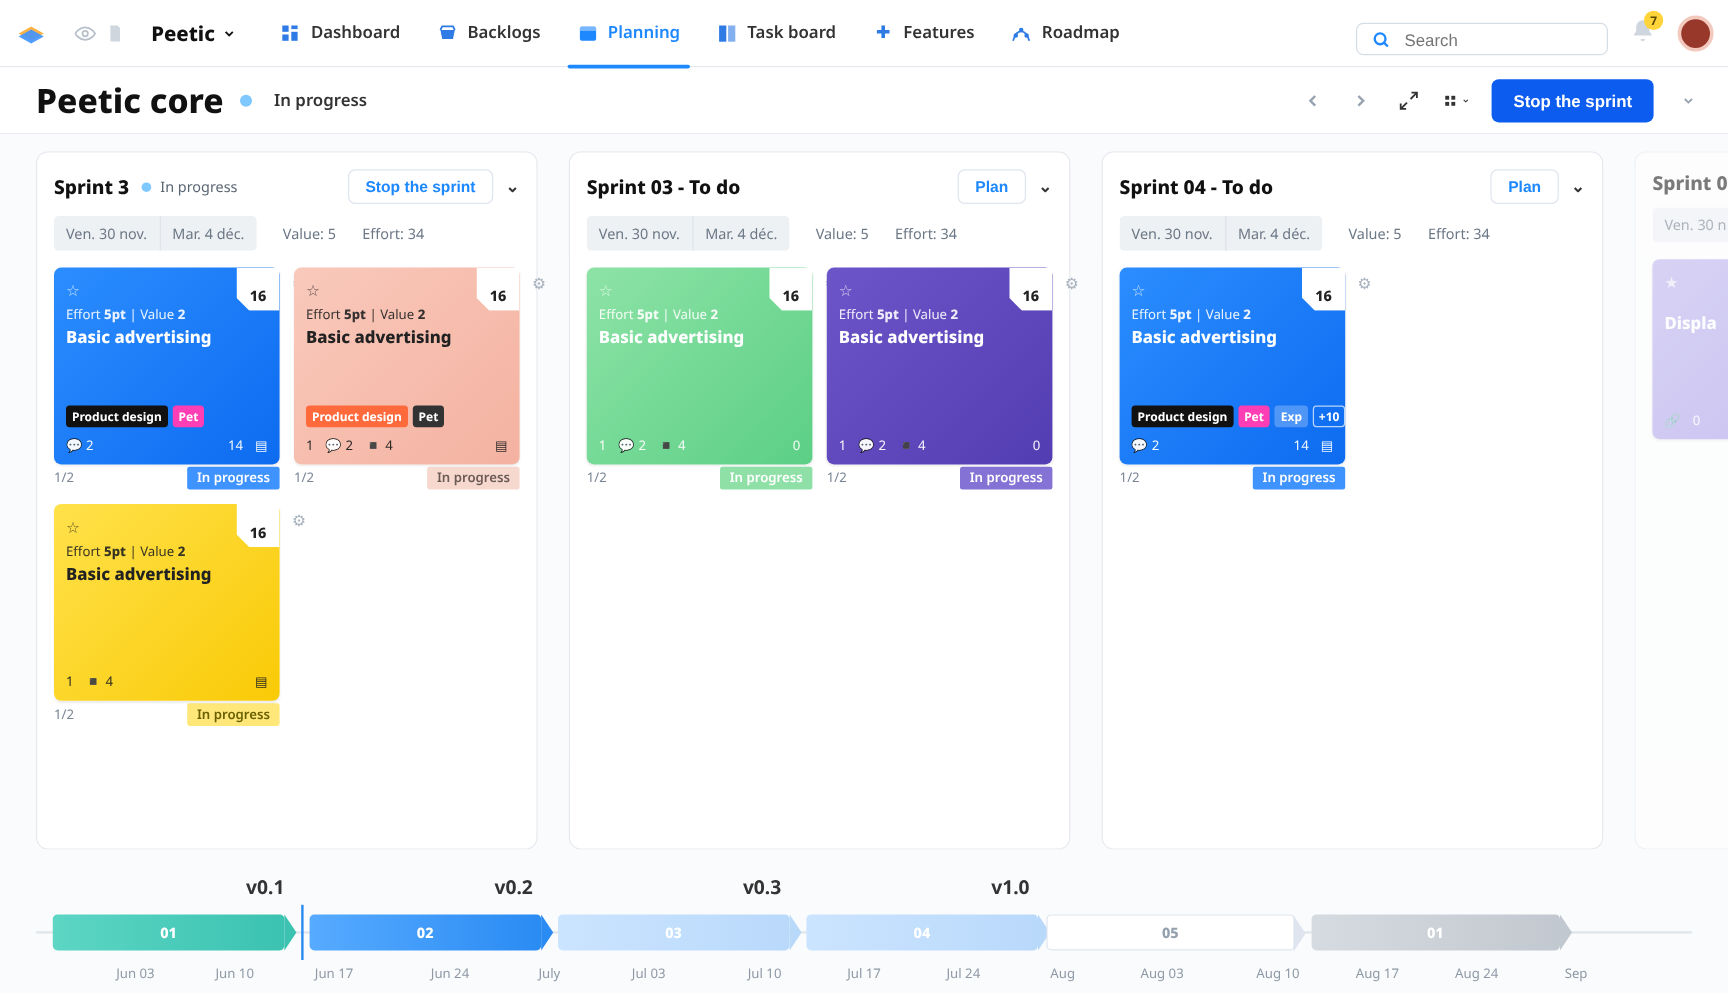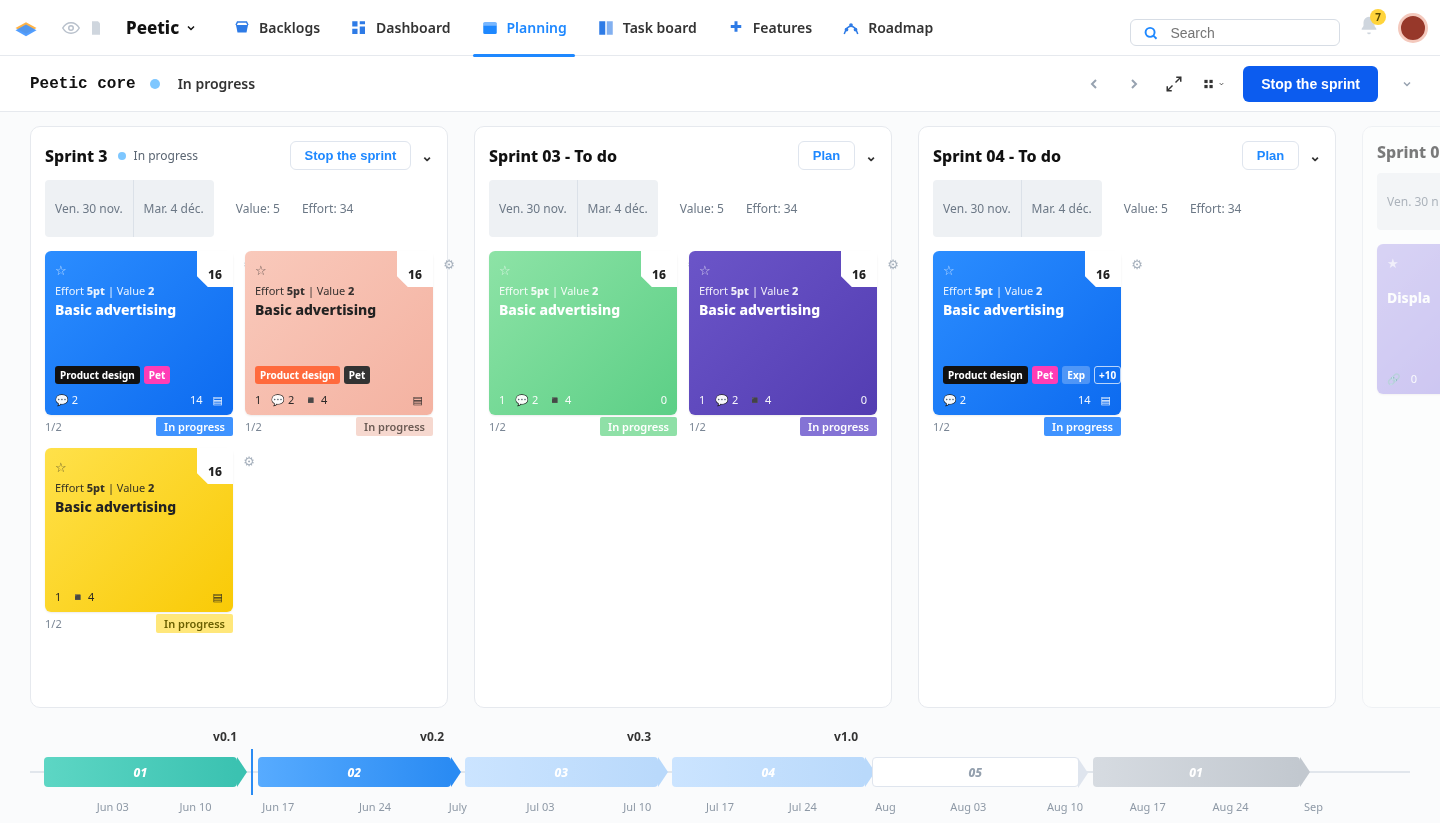--- a/index.html
+++ b/index.html
@@ -28,40 +28,40 @@
 
   .top-right{margin-left:auto;display:flex;align-items:center;gap:18px;}
   .search{display:flex;align-items:center;gap:10px;border:1px solid #d7dde5;border-radius:6px;padding:6px 12px;width:210px;height:27px;margin-top:10px;}
   .search input{border:none;outline:none;font-size:14px;width:100%;}
   .bell-wrap{position:relative;color:#c6ccd6;}
   .bell-badge{position:absolute;top:-6px;right:-6px;background:#ffd43b;color:#5a4a00;font-weight:700;font-size:10px;border-radius:50%;width:16px;height:16px;display:flex;align-items:center;justify-content:center;}
   .avatar{width:30px;height:30px;border-radius:50%;background:#97382a;border:3px solid #f4c9bd;}
 
   
   .subhead{display:flex;align-items:center;height:56px;padding:0 22px 0 30px;border-bottom:1px solid var(--border);gap:14px;}
-  .subhead h1{font-size:16px;font-weight:800;margin:0;font-family:Liberation Mono, monospace;}
+  .subhead h1{font-size:28px;font-weight:800;margin:0;}
   .status-dot{width:10px;height:10px;border-radius:50%;background:#7ec7ff;display:inline-block;margin-right:4px;}
   .status-txt{font-weight:600;color:#333;font-size:14px;}
   .subhead-right{margin-left:auto;display:flex;align-items:center;gap:18px;color:#7a8695;}
   .ghost-ico{width:22px;height:22px;cursor:pointer;display:flex;align-items:center;justify-content:center;}
   .primary-btn{background:#0c5cef;color:#fff;font-weight:700;font-size:14px;border:none;border-radius:6px;padding:10px 18px;cursor:pointer;}
 
   
   .board-wrap{padding:14px 0 0 30px;background:var(--bg);overflow:hidden;}
   .columns{display:flex;gap:26px;overflow:hidden;}
   .col{background:#fff;border:1px solid var(--border);border-radius:10px;width:418px;flex-shrink:0;padding:14px 14px 16px;min-height:582px;}
   .col.col5{opacity:.55;}
   .col-head{display:flex;align-items:center;gap:10px;margin-bottom:10px;}
   .col-title{font-size:16px;font-weight:800;}
   .col-status{display:flex;align-items:center;gap:4px;color:#5b6673;font-size:12px;}
   .plan-btn,.stop-mini{border:1px solid #dfe5ee;border-radius:6px;background:#fff;padding:6px 14px;color:var(--blue);font-weight:700;font-size:13px;cursor:pointer;}
   .car{color:#333;font-weight:900;font-size:14px;cursor:pointer;}
   .meta-row{display:flex;align-items:center;gap:22px;color:#6c7886;font-size:12px;margin-bottom:14px;}
   .date-chip{display:flex;border-radius:4px;overflow:hidden;}
-  .date-chip span{background:var(--chip);padding:20px 10px;}
+  .date-chip span{background:var(--chip);padding:6px 10px;}
   .date-chip span + span{border-left:1px solid #dbe1e8;}
 
   
   .cards-grid{display:flex;flex-wrap:wrap;gap:12px;}
   .card-slot{width:188px;}
   .card{border-radius:6px;color:#fff;padding:10px 10px 8px;height:164px;display:flex;flex-direction:column;position:relative;box-shadow:0 1px 2px rgba(0,0,0,.08);}
   .card.dark-text{color:#222;}
   .card .star{opacity:.7;font-size:13px;}
   .card-corner{position:absolute;top:0;right:0;width:36px;height:36px;background:#fff;color:#222;border-bottom-left-radius:6px;display:flex;align-items:flex-end;justify-content:center;font-weight:800;font-size:12px;padding-bottom:4px;clip-path:polygon(0 0,100% 0,100% 100%,30% 100%,0 70%);}
   .card-gear{position:absolute;top:4px;right:-22px;color:#a7b1bd;font-size:13px;}
@@ -86,23 +86,23 @@
   .bg-lav{background:linear-gradient(135deg,#bdb3ef,#a89bea);}
 
   .prog-blue{background:#3f93ff;color:#fff;}
   .prog-peach{background:#f6d8cf;color:#6b5b54;}
   .prog-green{background:#8fe0a7;color:#fff;}
   .prog-purple{background:#8473d5;color:#fff;}
   .prog-yellow{background:#ffe77a;color:#6b6000;}
 
   
   .timeline-wrap{padding:20px 30px 8px;background:var(--bg);}
-  .versions{display:flex;font-size:12px;font-weight:700;color:#333;}
+  .versions{display:flex;font-size:16px;font-weight:700;color:#333;}
   .versions div{flex:1;}
-  .sprint-bar{position:relative;height:46px;margin-top:4px;display:flex;align-items:center;font-style:italic;}
+  .sprint-bar{position:relative;height:46px;margin-top:4px;display:flex;align-items:center;}
   .sprint-track{position:absolute;left:0;right:0;top:50%;height:2px;background:#e1e6ec;transform:translateY(-50%);}
   .sprint-seg{position:absolute;height:30px;border-radius:4px;display:flex;align-items:center;justify-content:center;color:#fff;font-weight:800;font-size:12px;top:50%;transform:translateY(-50%);}
   .sprint-seg::after{content:"";position:absolute;right:-10px;top:0;border-top:15px solid transparent;border-bottom:15px solid transparent;border-left:10px solid currentColor;}
   .seg1{background:linear-gradient(90deg,#5dd6c4,#3bc2b1);color:#3bc2b1;}
   .seg2{background:linear-gradient(90deg,#57abff,#2a8bf3);color:#2a8bf3;}
   .seg3{background:linear-gradient(90deg,#cbe4ff,#b9d9fb);color:#b9d9fb;}
   .seg4{background:linear-gradient(90deg,#cbe4ff,#b9d9fb);color:#b9d9fb;}
   .seg5{background:#fff;border:1px solid #dfe5ee;color:#dfe5ee;text-align:center;}
   .seg6{background:linear-gradient(90deg,#d6dbe1,#c2c8cf);color:#c2c8cf;}
   .seg1 span,.seg2 span{color:#fff;} .seg3 span,.seg4 span{color:#fff;}
@@ -133,33 +133,33 @@
   <div class="proj-name">
     <span>Peetic</span>
     <svg width="12" height="12" viewBox="0 0 24 24" fill="none" stroke="#111" stroke-width="3">
         <polyline points="6 9 12 15 18 9"></polyline>
       </svg>
   </div>
 
   <div class="nav-items">
     <div class="nav-item">
       <svg class="nav-ico" viewBox="0 0 24 24" fill="#2e7be6">
-          <path d="M4 8h16l-2 10H6z"></path>
-          <path d="M4 8l2-4h12l2 4" fill="none" stroke="#2e7be6" stroke-width="2"></path>
-        </svg>
-      <span>Backlogs</span>
-    </div>
-    <div class="nav-item">
-      <svg class="nav-ico" viewBox="0 0 24 24" fill="#2e7be6">
           <rect x="3" y="3" width="7" height="7"></rect>
           <rect x="13" y="3" width="7" height="4"></rect>
           <rect x="13" y="10" width="7" height="10"></rect>
           <rect x="3" y="13" width="7" height="7"></rect>
         </svg>
       <span>Dashboard</span>
+    </div>
+    <div class="nav-item">
+      <svg class="nav-ico" viewBox="0 0 24 24" fill="#2e7be6">
+          <path d="M4 8h16l-2 10H6z"></path>
+          <path d="M4 8l2-4h12l2 4" fill="none" stroke="#2e7be6" stroke-width="2"></path>
+        </svg>
+      <span>Backlogs</span>
     </div>
     <div class="nav-item active">
       <svg class="nav-ico" viewBox="0 0 24 24" fill="#1e88ff">
           <rect x="3" y="4" width="18" height="16" rx="2"></rect>
           <rect x="3" y="4" width="18" height="5" fill="#fff" opacity=".4"></rect>
         </svg>
       <span>Planning</span>
     </div>
     <div class="nav-item">
       <svg class="nav-ico" viewBox="0 0 24 24" fill="#2e7be6">

